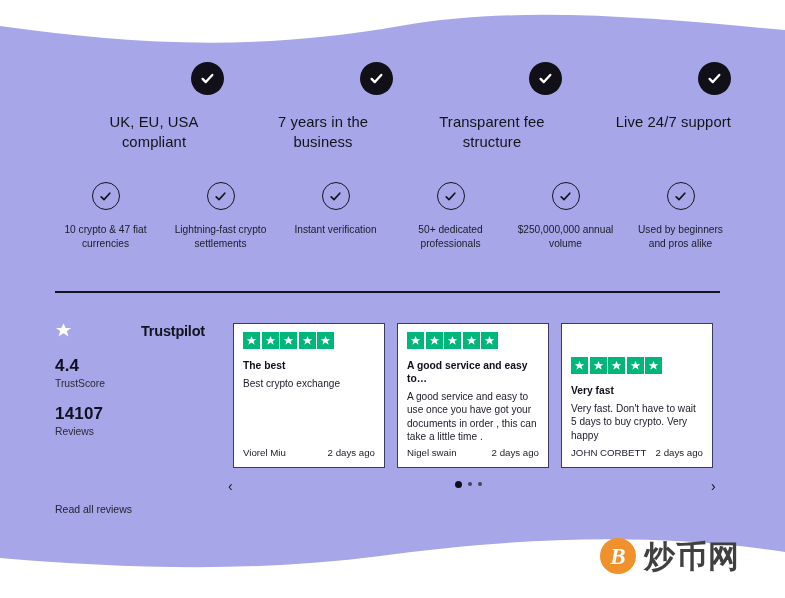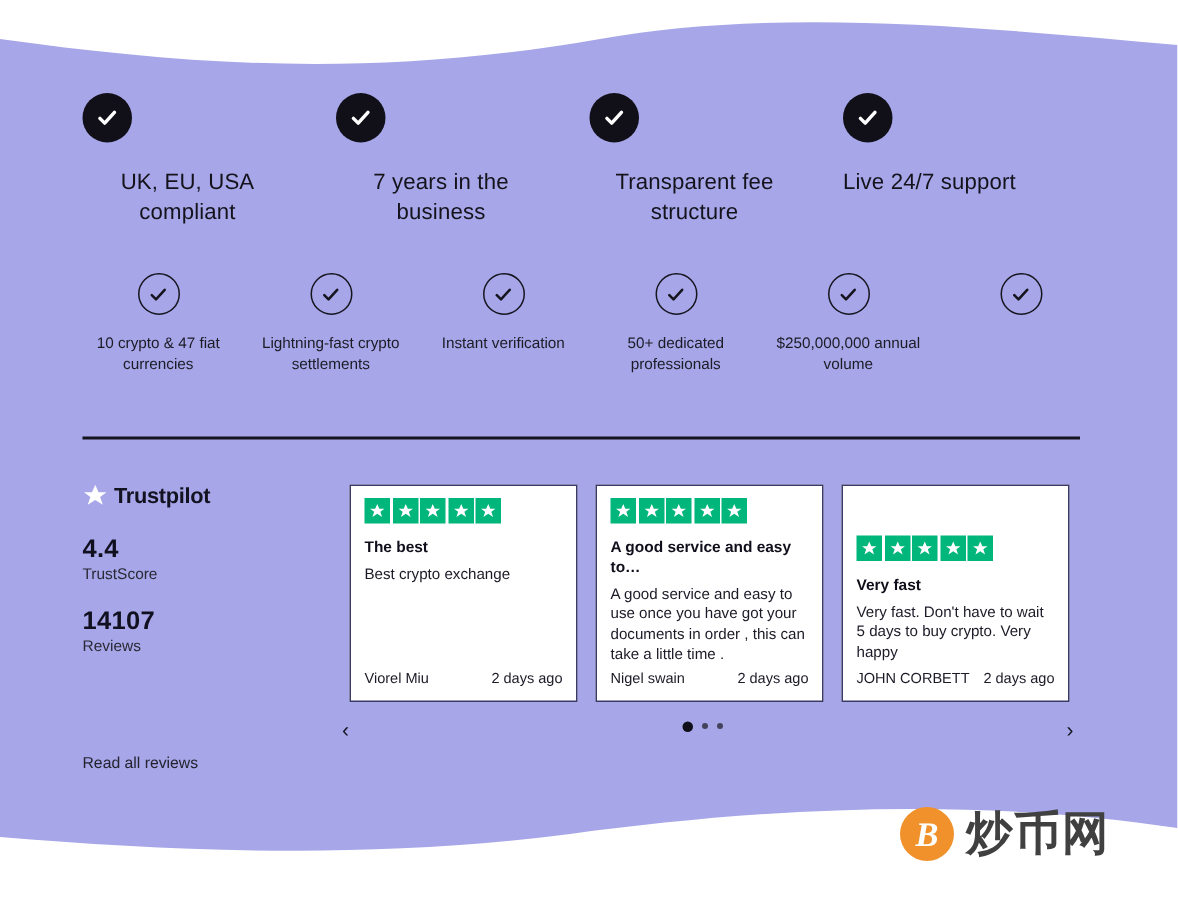--- a/index.html
+++ b/index.html
@@ -30,21 +30,21 @@
   }
 
   
   .row-top {
     position: absolute;
     left: 55px; top: 62px; width: 676px;
     display: flex;
   }
   .feat-top {
     flex: 1 1 0;
-    display: flex; flex-direction: column; align-items: flex-start;
+    display: flex; flex-direction: column; align-items: flex-end;
   }
   .check-filled {
     width: 33px; height: 33px; border-radius: 50%;
     background: #111018;
     display: flex; align-items: center; justify-content: center;
   }
   .check-filled svg { display: block; }
   .feat-top-label {
     margin-top: 17px;
     font-size: 14.8px;
@@ -89,21 +89,21 @@
     background: #14131f;
   }
 
   
   .tp-col {
     position: absolute;
     left: 55px; top: 322px;
     width: 150px;
   }
   .tp-logo {
-    display: flex; align-items: center; gap: 4px;
+    display: flex; align-items: center; gap: 4px; justify-content: space-between;
   }
   .tp-logo svg { display: block; }
   .tp-logo-word {
     font-size: 14.5px;
     font-weight: bold;
     color: #131220;
     letter-spacing: -0.2px;
   }
   .tp-score {
     margin-top: 17px;
@@ -346,20 +346,21 @@
         </span>
         <div class="feat-mid-label">$250,000,000 annual volume</div>
       </div>
 
       <div class="feat-mid">
         <span class="check-outline">
           <svg width="15" height="15" viewBox="0 0 15 15">
             <path d="M3.2 7.8 L6.0 10.6 L11.8 4.2" stroke="#16151f" stroke-width="1.7" fill="none" stroke-linecap="round" stroke-linejoin="round"></path>
           </svg>
         </span>
+        <div class="feat-mid-label">Used by beginners and pros alike</div>
       </div>
 
     </div>
 
     <div class="divider"></div>
 
     <div class="tp-col">
       <div class="tp-logo">
         <span>
           <svg width="17" height="17" viewBox="0 0 24 24">

